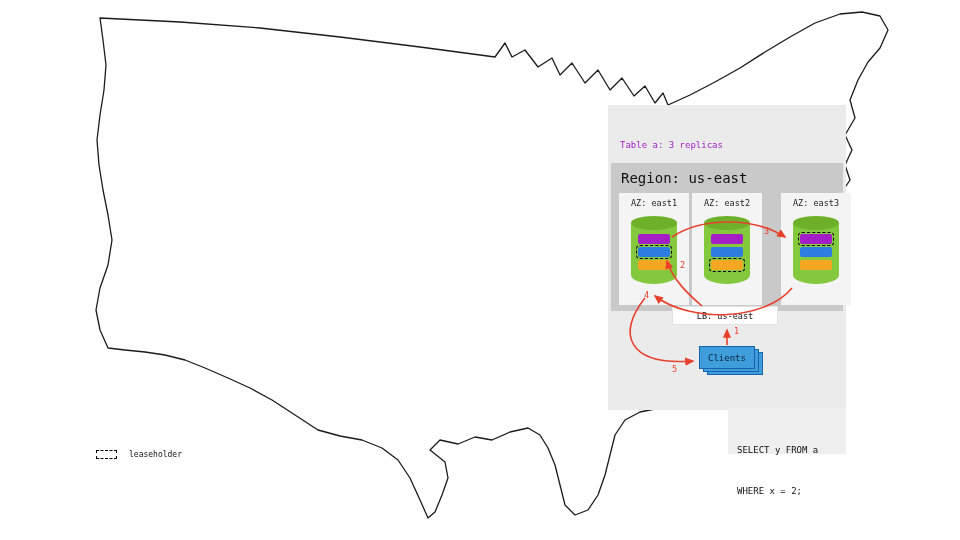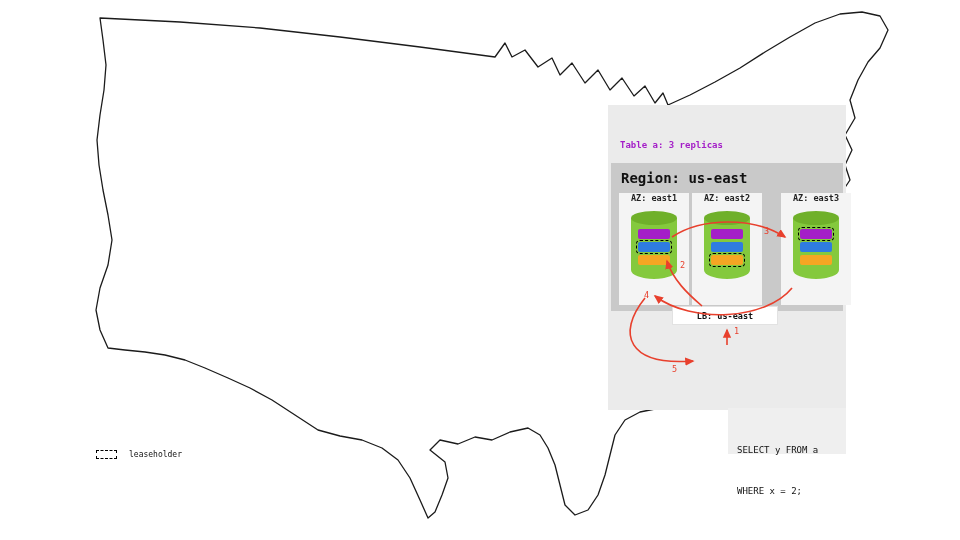--- a/index.html
+++ b/index.html
@@ -8,32 +8,32 @@
     background:#ffffff;
     font-family:"DejaVu Sans Mono","Liberation Mono",monospace;
   }
   .stage{position:absolute;inset:0;}
 
   
   #map-svg{position:absolute;left:0;top:0;z-index:0;}
   .map-outline{fill:#ffffff;stroke:#1b1b1b;stroke-width:1.3;stroke-linejoin:round;}
 
   
-  .panel{position:absolute;left:608px;top:105px;width:238px;height:305px;background:var(--panel);z-index:1;font-weight:bold;}
+  .panel{position:absolute;left:608px;top:105px;width:238px;height:305px;background:var(--panel);z-index:1;}
   .legend{position:absolute;left:12px;top:8px;font-size:9px;line-height:13px;white-space:pre;}
   .legend .l0{color:var(--table_a);display:block;}
   .legend .l1{color:var(--index_a);display:block;}
   .legend .l2{color:var(--table_b);display:block;}
 
   .region{position:absolute;left:3px;top:58px;width:232px;height:148px;background:var(--region_bg);}
   .region-label{position:absolute;left:10px;top:7px;font-size:14px;color:#111;}
 
   .az{position:absolute;top:30px;width:70px;height:112px;background:var(--az_bg);}
   .az1{left:8px;}.az2{left:81px;}.az3{left:170px;}
-  .az-label{display:block;text-align:center;font-size:8.5px;color:#222;}
+  .az-label{display:block;text-align:center;font-size:8.5px;margin-top:5px;color:#222;}
 
   .cyl{position:relative;width:46px;height:68px;margin:8px auto 0;}
   .cyl-top{position:absolute;left:0;top:0;width:46px;height:14px;background:var(--cyl_top);border-radius:50%;z-index:2;}
   .cyl-body{position:absolute;left:0;top:7px;width:46px;height:61px;background:var(--cyl_body);border-radius:0 0 23px 23px / 0 0 9px 9px;z-index:1;}
   .bar{position:absolute;left:7px;width:32px;height:10px;border-radius:2px;z-index:3;}
   .bar-a{top:18px;background:var(--table_a);}
   .bar-i{top:31px;background:var(--index_a);}
   .bar-b{top:44px;background:var(--table_b);}
   .leaseholder{outline:1.5px dashed #000;outline-offset:1px;}
 
@@ -127,20 +127,27 @@
           <div class="cyl-top"></div>
           <div class="bar bar-a leaseholder"></div>
           <div class="bar bar-i"></div>
           <div class="bar bar-b"></div>
         </div>
       </div>
     </div>
 
     <div class="lb">LB: us-east</div>
 
+    <div class="clients">
+      <div class="ccard c2"></div>
+      <div class="ccard c1"></div>
+      <div class="ccard c0">
+        <span>Clients</span>
+      </div>
+    </div>
   </div>
 
   <div class="sql">
     <span>SELECT y FROM a</span>
     <span>WHERE x = 2;</span>
   </div>
 
   <div class="map-legend">
     <span class="dash-box"></span>
     <span>leaseholder</span>

